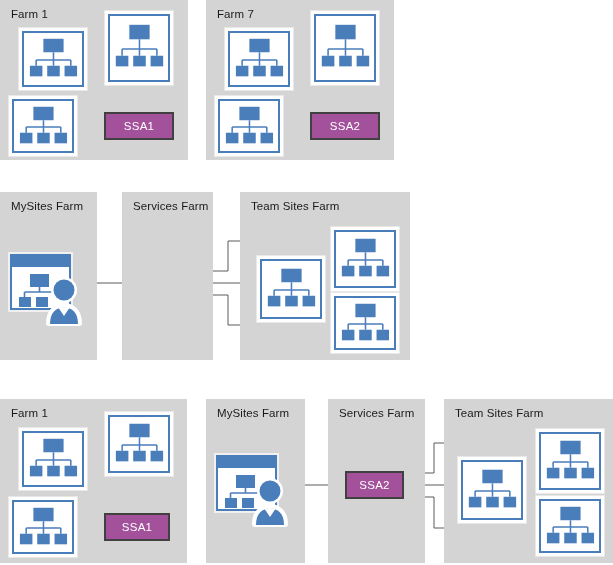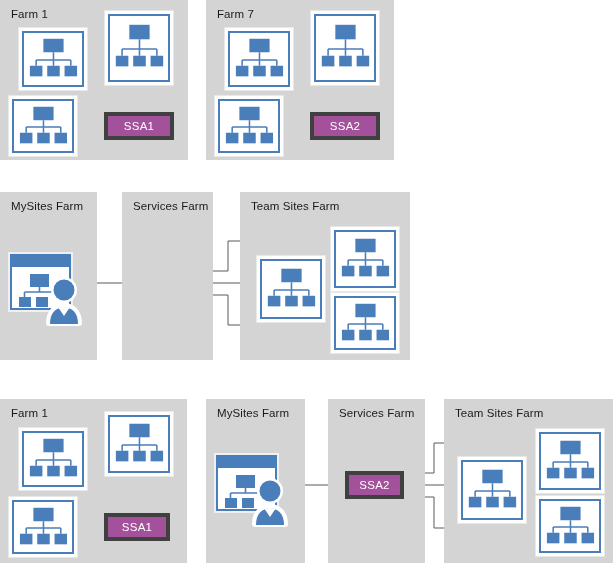--- a/index.html
+++ b/index.html
@@ -57,21 +57,21 @@
   
   .mysites-icon {
     position: absolute;
   }
   .mysites-icon svg { display: block; width: 100%; height: 100%; }
 
   
   .ssa-box {
     position: absolute;
     background: #a3519a;
-    border: 4px solid #404040;
+    border: 2px solid #404040;
     box-sizing: border-box;
     color: #ffffff;
     font-size: 11.5px;
     display: flex;
     align-items: center;
     justify-content: center;
     letter-spacing: 0.3px;
   }
 
   

